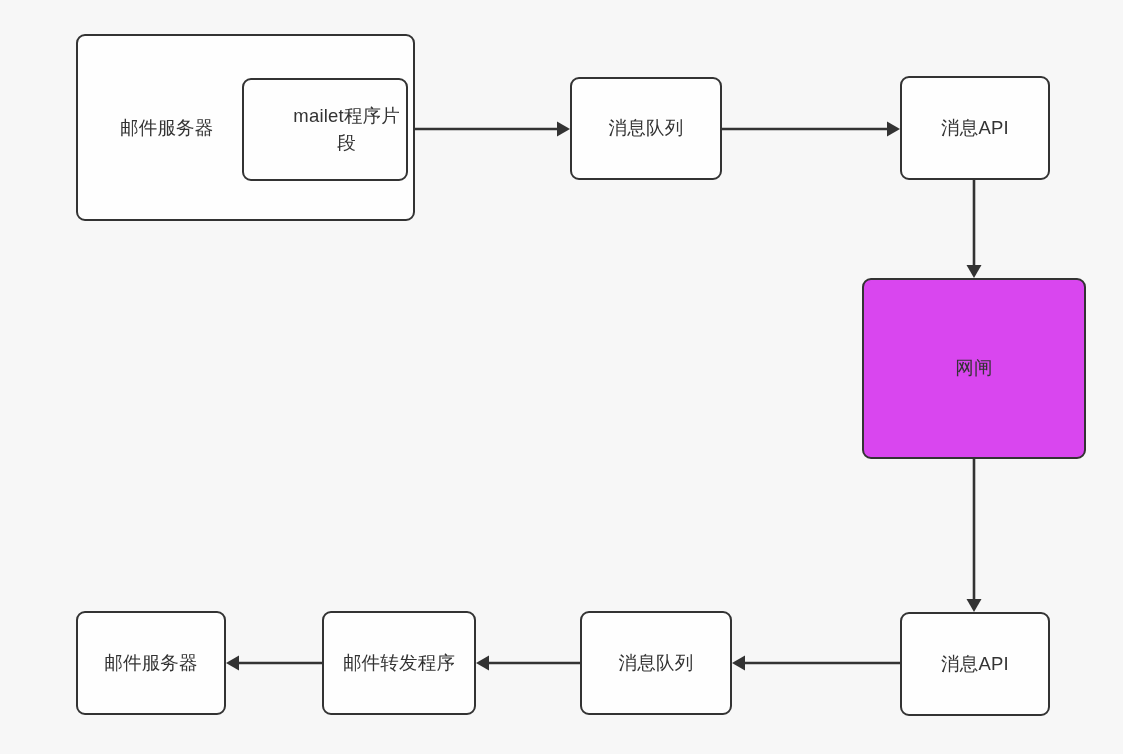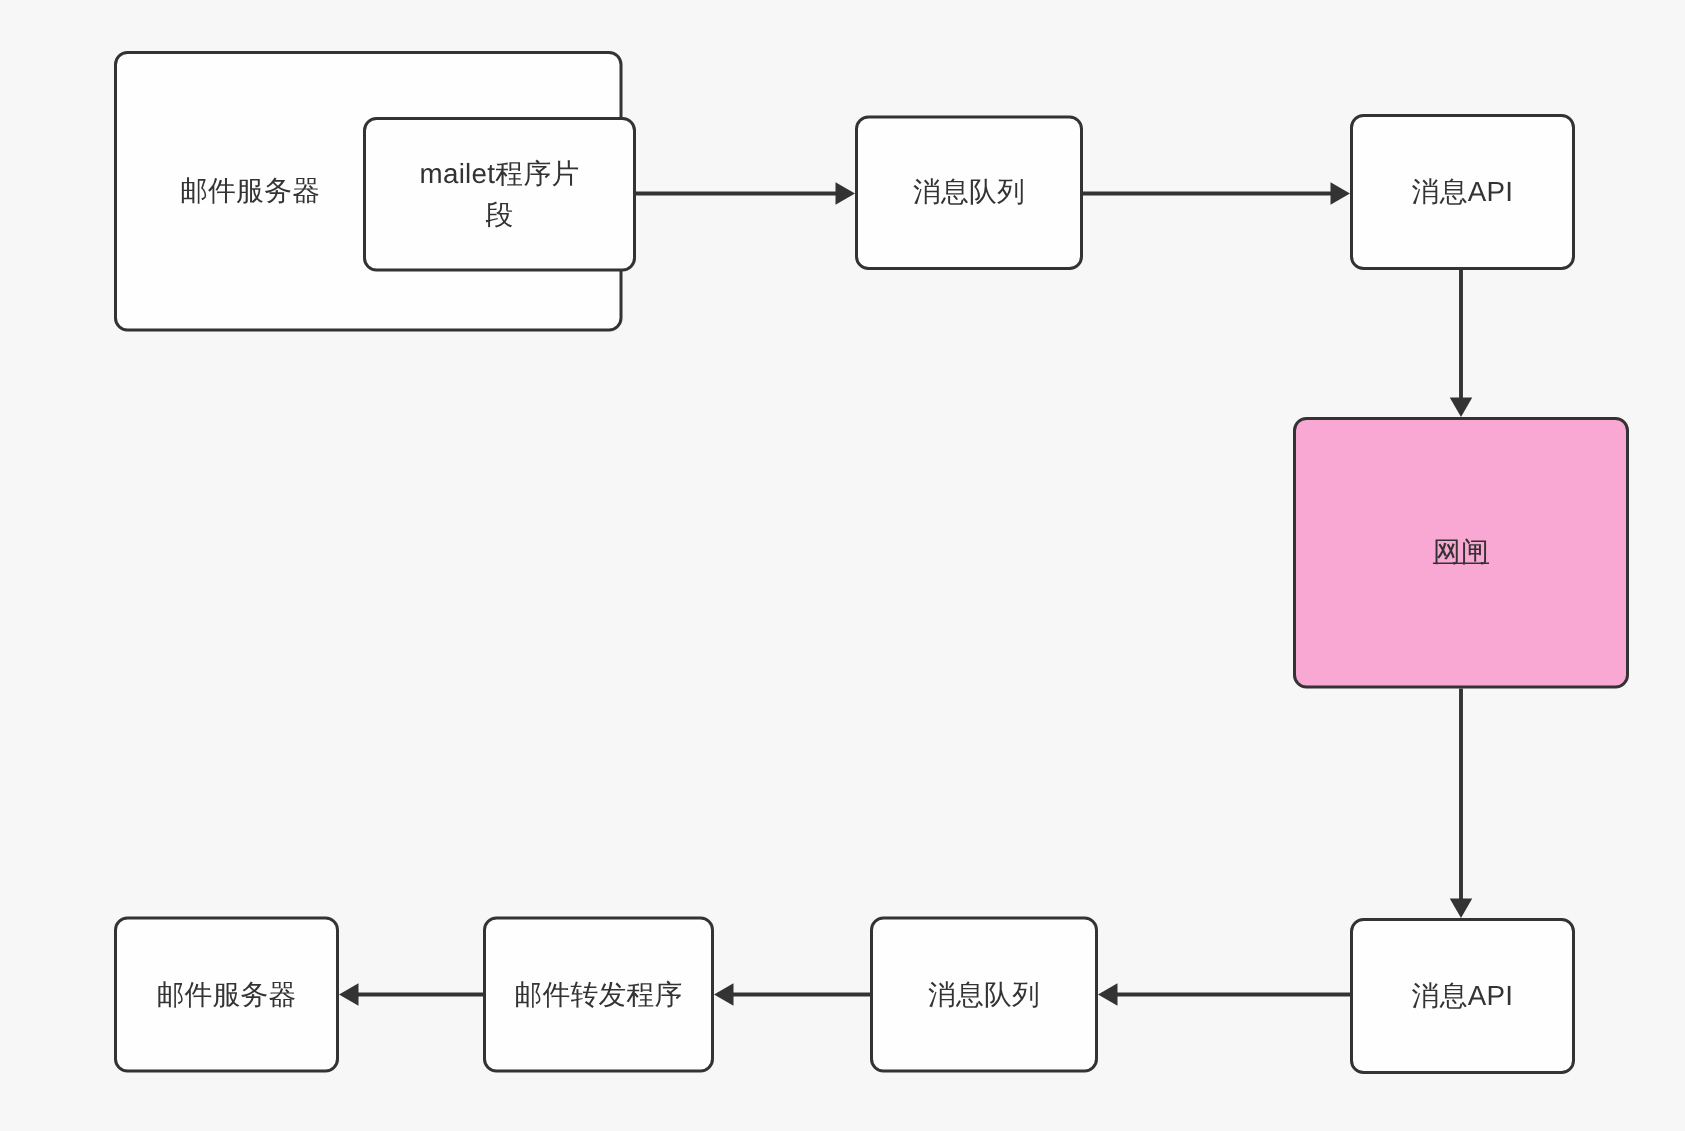--- a/index.html
+++ b/index.html
@@ -92,34 +92,34 @@
       <g>
         <line x1="322" y1="663" x2="238" y2="663" stroke="#333333" stroke-width="2.6"></line>
         <polygon points="226,663 239,655.5 239,670.5" fill="#333333"></polygon>
       </g>
     </svg>
 
   <div class="node container" style="left: 76px; top: 34px; width: 339px; height: 187px; border-color: rgb(51, 51, 51); background: rgb(254, 254, 254);">
     <span class="node-label">邮件服务器</span>
   </div>
 
-  <div class="node" style="left: 242px; top: 78px; width: 182px; height: 103px; border-color: rgb(51, 51, 51); background: rgb(254, 254, 254);">
+  <div class="node" style="left: 242px; top: 78px; width: 166px; height: 103px; border-color: rgb(51, 51, 51); background: rgb(254, 254, 254); justify-content: flex-end;">
     <span class="node-label">mailet程序片
 段</span>
   </div>
 
   <div class="node" style="left: 570px; top: 77px; width: 152px; height: 103px; border-color: rgb(51, 51, 51); background: rgb(254, 254, 254);">
     <span class="node-label">消息队列</span>
   </div>
 
   <div class="node" style="left: 900px; top: 76px; width: 150px; height: 104px; border-color: rgb(51, 51, 51); background: rgb(254, 254, 254);">
     <span class="node-label">消息API</span>
   </div>
 
-  <div class="node" style="left: 862px; top: 278px; width: 224px; height: 181px; border-color: rgb(51, 51, 51); background: #f9a8d4; text-decoration: underline;">
+  <div class="node" style="left: 862px; top: 278px; width: 224px; height: 181px; border-color: rgb(51, 51, 51); background: #d946ef;">
     <span class="node-label">网闸</span>
   </div>
 
   <div class="node" style="left: 900px; top: 612px; width: 150px; height: 104px; border-color: rgb(51, 51, 51); background: rgb(254, 254, 254);">
     <span class="node-label">消息API</span>
   </div>
 
   <div class="node" style="left: 580px; top: 611px; width: 152px; height: 104px; border-color: rgb(51, 51, 51); background: rgb(254, 254, 254);">
     <span class="node-label">消息队列</span>
   </div>

